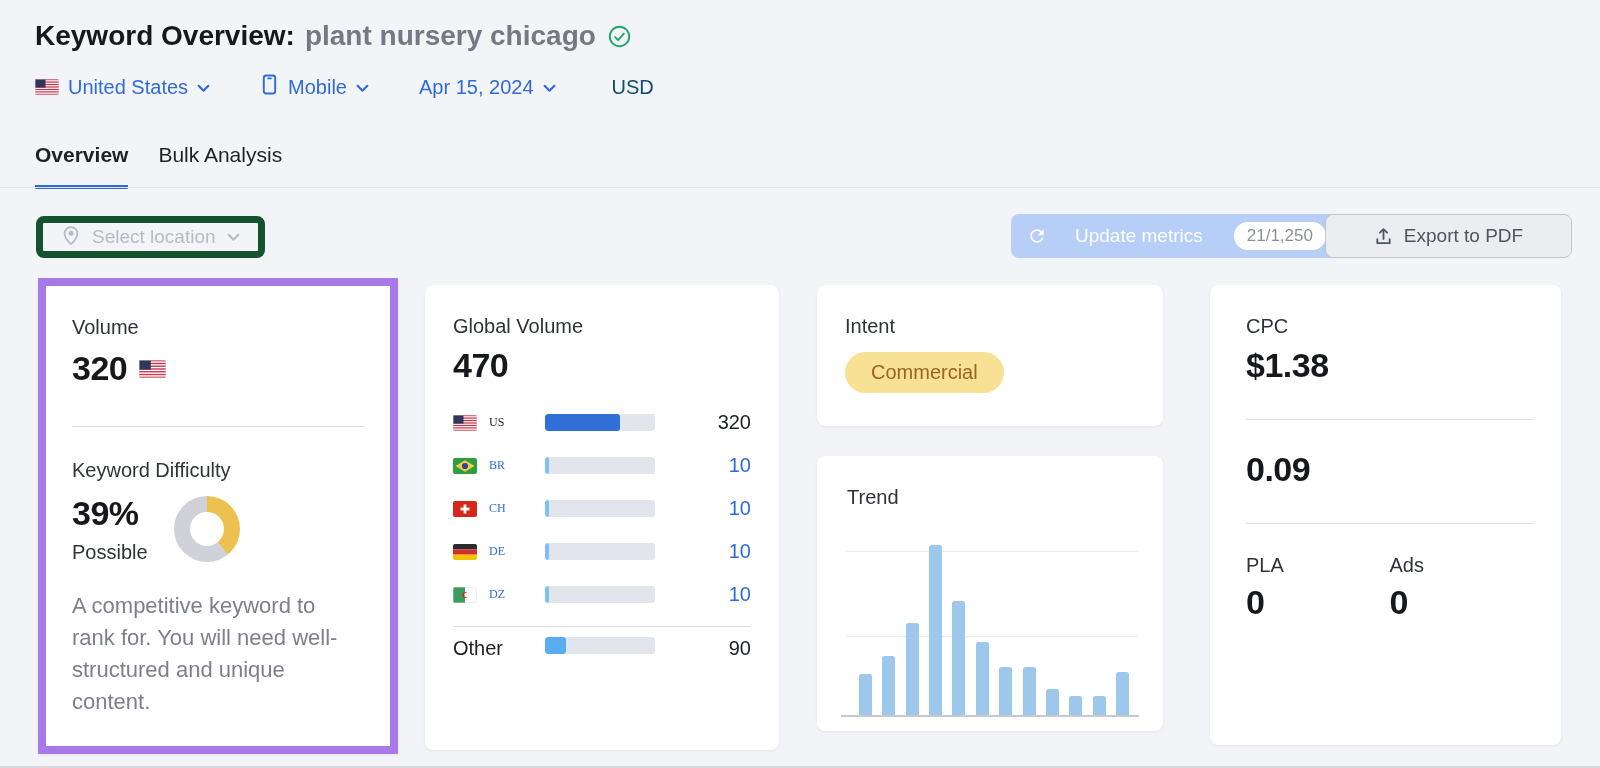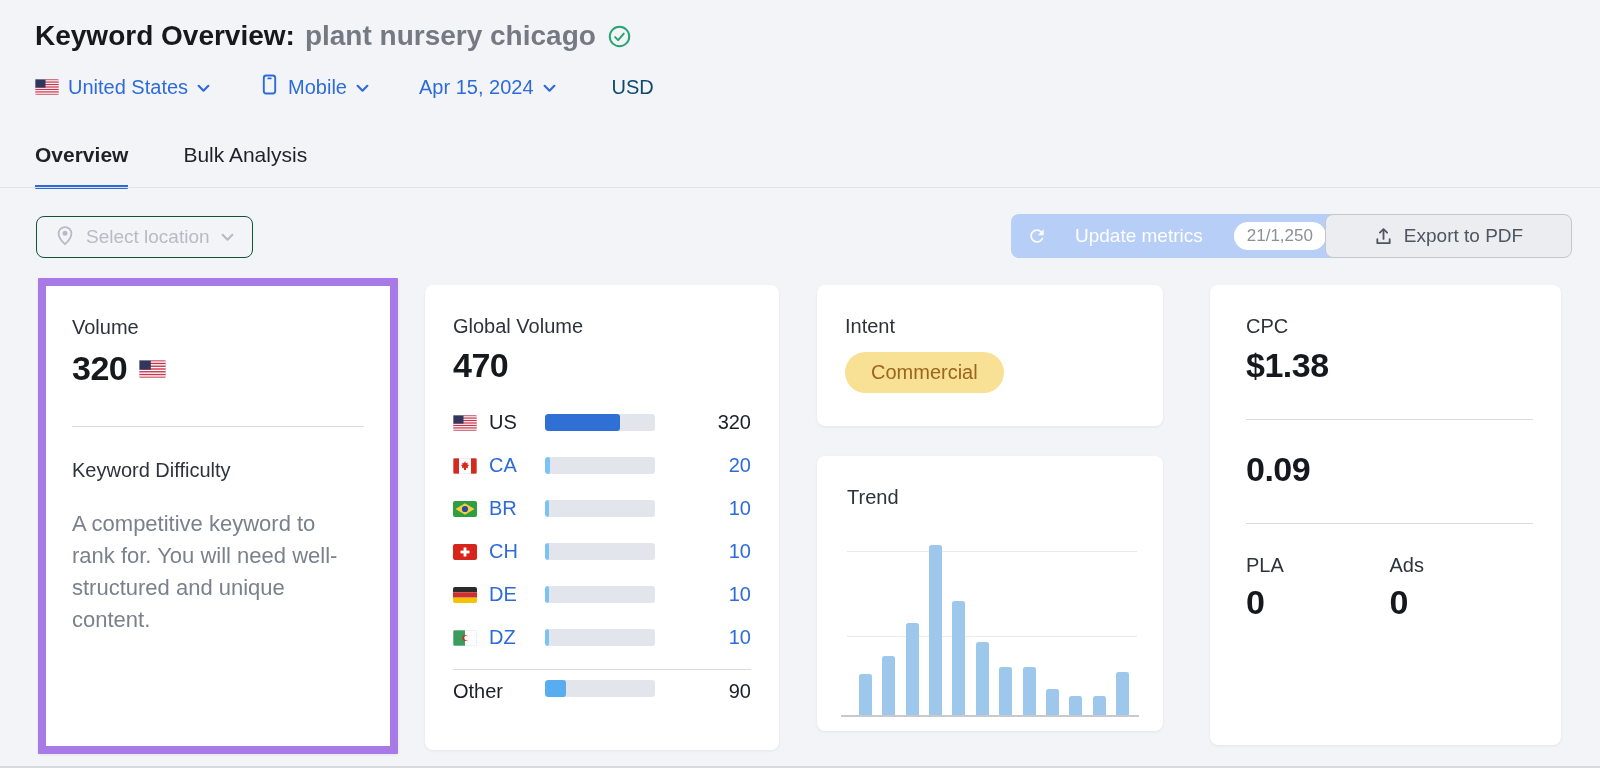--- a/index.html
+++ b/index.html
@@ -16,29 +16,29 @@
   .page-title .kw { color:#747983; }
   .page-title .check { display:flex; align-items:center; margin-left:2px; }
 
   .filters { position:absolute; left:35px; top:72px; height:30px; display:flex; align-items:center; font-size:20px; }
   .filter { display:flex; align-items:center; gap:9px; color:#2e6bd9; cursor:pointer; }
   .filter + .filter { margin-left:50px; }
   .filter .chev { color:#2e6bd9; display:flex; margin-top:2px; }
   .currency { margin-left:56px; color:#0c4a6e; }
 
   
-  .tabs { position:absolute; left:35px; top:143px; display:flex; gap:55px; font-size:21px; }
+  .tabs { position:absolute; left:35px; top:143px; display:flex; gap:30px; font-size:21px; }
   .tab { color:#1e2128; padding-bottom:18px; cursor:pointer; }
   .tab.active { font-weight:700; border-bottom:4px solid #2e6bd9; border-radius:0 0 1px 1px; }
   .tabs-divider { position:absolute; left:0; top:187px; width:1600px; height:1px; background:#e1e3e8; }
 
   
   .btn { display:flex; align-items:center; border-radius:8px; font-size:19px; cursor:pointer; }
   .select-location { position:absolute; left:36px; top:216px; height:42px; padding:0 18px;
-    border:1px solid #14532d; color:#b7bbc5; gap:11px; background:transparent; }
+    border:7px solid #14532d; color:#b7bbc5; gap:11px; background:transparent; }
   .update-metrics { position:absolute; left:1011px; top:214px; height:44px; padding:0 12px 0 16px;
     background:#b7cff7; color:#fdfdfe; gap:28px; font-weight:500; }
   .quota-badge { background:#fff; color:#8a8f9b; font-size:17px; padding:4px 13px; border-radius:15px; margin-left:3px; }
   .export-pdf { position:absolute; left:1325px; top:214px; height:44px; width:247px; justify-content:center;
     background:#ebedf1; border:1px solid #c3c6ce; color:#4f5560; gap:11px; font-weight:500; }
 
   
   .card { position:absolute; background:#fff; border-radius:8px; box-shadow:0 1px 3px rgba(24,28,40,.07); }
   .card-label { font-size:20px; color:#2e323a; }
   .big-num { font-size:34px; font-weight:700; color:#16181d; letter-spacing:-.5px; }
@@ -53,21 +53,21 @@
   .kd-col .rating { font-size:20px; color:#2e323a; margin-top:8px; }
   .kd-donut { width:66px; height:66px; border-radius:50%; position:relative; margin-top:2px; }
   .kd-donut::after { content:""; position:absolute; inset:16px; background:#fff; border-radius:50%; }
   .kd-desc { margin-top:26px; font-size:22px; line-height:1.45; color:#7b808c; }
 
   .global-card { left:425px; top:285px; width:354px; height:465px; padding:30px 28px 0 28px; }
   .gv-list { margin-top:16px; }
   .gv-row { display:flex; align-items:center; height:43px; }
   .gv-row .flag { width:24px; display:flex; }
   .flag svg { display:block; border-radius:2px; }
-  .gv-code { margin-left:12px; width:44px; font-size:20px; color:#2e6bd9; text-decoration:none; }
+  .gv-code { margin-left:12px; width:44px; font-size:12px; color:#2e6bd9; text-decoration:none;font-family:Liberation Serif, serif; }
   .gv-track { width:110px; height:17px; background:#e2e5ec; border-radius:3px; overflow:hidden; margin-left:12px; }
   .gv-fill { height:100%; background:#7cc3f5; border-radius:3px; }
   .gv-row.current .gv-fill { background:#2f6fd6; }
   .gv-val { margin-left:auto; font-size:20px; color:#2e6bd9; text-decoration:none; }
   .gv-row.current .gv-code, .gv-row.current .gv-val { color:#1c1f26; }
   .global-card .hr { margin:10px 0; }
   .other-row { display:flex; align-items:flex-start; height:44px; }
   .other-label { font-size:20px; color:#1c1f26; width:92px; }
   .other-row .gv-track { margin-left:0; }
   .other-row .gv-fill { background:#58adf0; }
@@ -214,20 +214,27 @@
               <rect y="12.31" width="24" height="1.23"></rect>
               <rect y="14.77" width="24" height="1.23"></rect>
             </g>
             <rect width="10.5" height="8.6" fill="#30365e"></rect>
             <rect width="23.6" height="15.6" x="0.2" y="0.2" fill="none" stroke="#d8dade" stroke-width="0.4"></rect>
           </svg>
         </span>
     </div>
     <div class="hr"></div>
     <div class="card-label">Keyword Difficulty</div>
+    <div class="kd-row">
+      <div class="kd-col">
+        <div class="big-num">39%</div>
+        <div class="rating">Possible</div>
+      </div>
+      <div class="kd-donut" style="background: conic-gradient(rgb(236, 193, 79) 0deg, rgb(236, 193, 79) 39%, rgb(207, 210, 217) 39%, rgb(207, 210, 217) 100%);"></div>
+    </div>
     <div class="kd-desc">A competitive keyword to rank for. You will need well-structured and unique content.</div>
   </div>
 
   <div class="card global-card">
     <div class="card-label">Global Volume</div>
     <div class="big-num" style="margin-top:8px;">470</div>
     <div class="gv-list">
         <div class="gv-row current">
     <span class="flag">
             <svg viewBox="0 0 24 16" width="24" height="16">
@@ -243,36 +250,20 @@
               </g>
               <rect width="10.5" height="8.6" fill="#30365e"></rect>
               <rect width="23.6" height="15.6" x="0.2" y="0.2" fill="none" stroke="#d8dade" stroke-width="0.4"></rect>
             </svg>
           </span>
     <a class="gv-code">US</a>
     <span class="gv-track">
             <span class="gv-fill" style="display: block; width: 75px;"></span>
           </span>
     <a class="gv-val">320</a>
-  </div>
-        <div class="gv-row">
-    <span class="flag">
-            <svg viewBox="0 0 24 16" width="24" height="16">
-              <rect width="24" height="16" fill="#fff"></rect>
-              <rect width="6" height="16" fill="#d52b1e"></rect>
-              <rect x="18" width="6" height="16" fill="#d52b1e"></rect>
-              <path fill="#d52b1e" d="M12 3.1l1 2.2 1.9-.7-.6 2 1.8.5-1.5 1.4.5 1.8-1.9-.5-.2 2.1h-2l-.2-2.1-1.9.5.5-1.8L7.9 7.1l1.8-.5-.6-2 1.9.7z"></path>
-              <rect width="23.6" height="15.6" x="0.2" y="0.2" fill="none" stroke="#d8dade" stroke-width="0.4"></rect>
-            </svg>
-          </span>
-    <a class="gv-code">CA</a>
-    <span class="gv-track">
-            <span class="gv-fill" style="display: block; width: 5px;"></span>
-          </span>
-    <a class="gv-val">20</a>
   </div>
         <div class="gv-row">
     <span class="flag">
             <svg viewBox="0 0 24 16" width="24" height="16">
               <rect width="24" height="16" fill="#2f9e41"></rect>
               <path d="M12 2.2 21.5 8 12 13.8 2.5 8Z" fill="#f8cb46"></path>
               <circle cx="12" cy="8" r="3.1" fill="#2a4b9b"></circle>
             </svg>
           </span>
     <a class="gv-code">BR</a>

